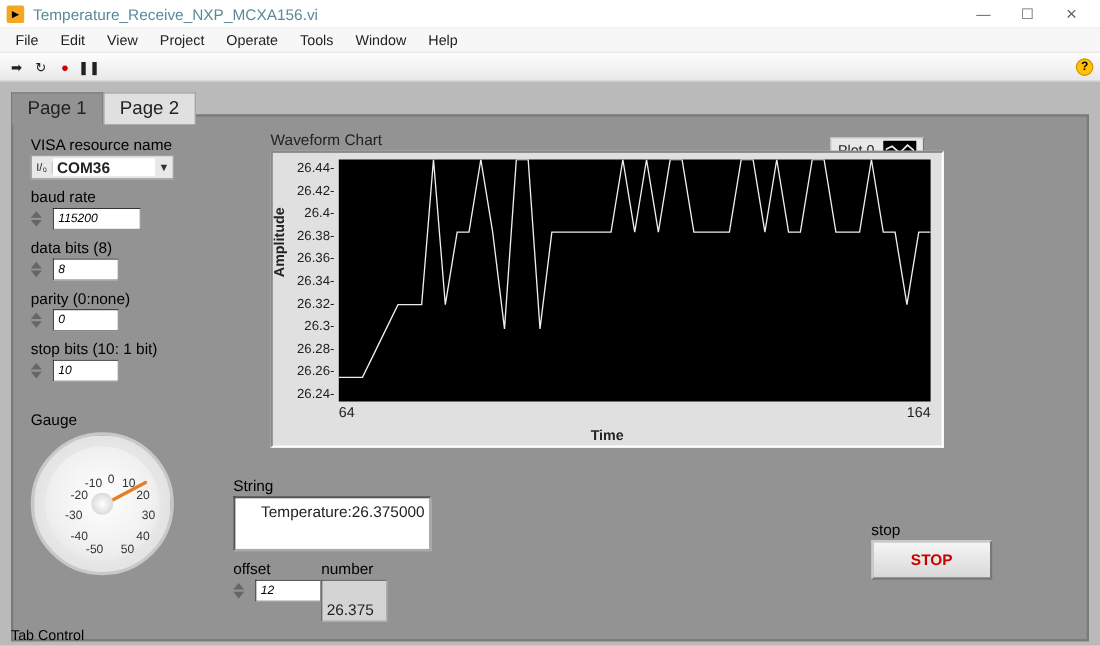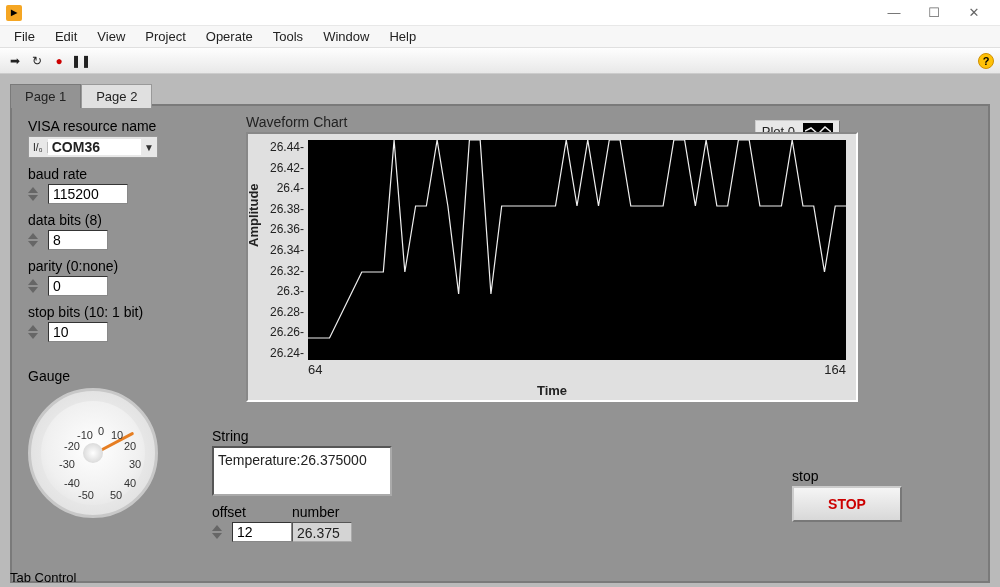--- a/index.html
+++ b/index.html
@@ -22,34 +22,34 @@
 .tool-btn { width: 18px; height: 18px; display: flex; align-items: center; justify-content: center; font-size: 12px; }
 .tool-btn.red { color: #c00; }
 .toolbar .help-icon { position: absolute; right: 6px; width: 16px; height: 16px; border-radius: 50%; background: #ffc107; color: #000; font-size: 11px; font-weight: bold; display:flex; align-items:center; justify-content:center; border:1px solid #d09000;}
 
 
 .panel { background: #bababa; height: calc(587px - 26px - 22px - 26px); position: relative; padding: 8px 10px 2px 10px; }
 
 
 .tab-control { background: #939393; border: 2px solid #7a7a7a; border-radius: 0; height: calc(100% - 24px);}
 .tab-strip { display: flex; margin-top: -22px; margin-left: -2px;}
-.tab { padding: 4px 14px; background: #e0e0e0; border: 1px solid #999; border-bottom: none; margin-right: 0; font-size: 13px; cursor: pointer;}
+.tab { padding: 4px 14px; background: #e0e0e0; border: 1px solid #999; border-bottom: none; margin-right: 0; font-size: 17px; cursor: pointer;}
 .tab.active { background: #939393; border-color:#7a7a7a;}
 .tab-body { padding: 10px 14px; position: relative; height: calc(100% - 2px); }
 
 .tab-name { position: absolute; bottom: 2px; left: 10px; font-size: 13px; color: #000; }
 
 
 .group-label { font-size: 14px; color: #000; margin-bottom: 2px; }
 .control-row { display: flex; align-items: center; gap: 4px; }
 .spinner { width: 16px; display:flex; flex-direction:column; line-height:0;}
 .spinner-up, .spinner-down { width: 0; height: 0; border-left: 5px solid transparent; border-right: 5px solid transparent; margin:1px 0;}
 .spinner-up { border-bottom: 6px solid #666; }
 .spinner-down { border-top: 6px solid #666; }
-.text-input { background: #fff; border: 1px inset #888; padding: 2px 4px; height: 20px; min-width: 60px; font-size: 14px;}
+.text-input { background: #fff; border: 1px inset #888; padding: 2px 4px; height: 20px; min-width: 60px; font-size: 11px; font-style: italic;}
 .combo { display:flex; align-items:center; background:#e8e8e8; border:1px solid #999; height:22px;}
 .combo-prefix { padding: 0 4px; font-size: 10px; border-right:1px solid #bbb;}
 .combo-text { background:#fff; padding: 0 4px; flex:1; font-size:14px;font-weight:bold;}
 .combo-arrow { width: 16px; text-align:center; font-size:10px; color:#333;}
 
 
 .left-col { position:absolute; left: 16px; top: 10px; width: 200px; }
 .left-col .field { margin-bottom: 8px; }
 .databits-row { display:flex; gap: 28px; }
 
@@ -71,36 +71,37 @@
 .plot-area { position:absolute; left: 60px; top: 6px; right: 10px; height: 220px; background:#000;}
 .x-ticks { position:absolute; left:60px; right:10px; top: 228px; display:flex; justify-content:space-between; font-size:13px;}
 
 
 .plot-legend { position:absolute; right: 18px; top: 6px; background:#e8e8e8; border:1px outset #ccc; padding:2px 6px; display:flex; align-items:center; gap:8px;}
 .plot-legend-swatch { width:30px; height:16px; background:#000; display:flex; align-items:center; justify-content:center;}
 .plot-legend-swatch svg { width:26px; height:10px;}
 
 
 .string-box { position:absolute; left: 200px; top: 320px; }
-.string-textarea { width: 180px; height: 50px; background:#fff; border: 2px inset #aaa; padding: 4px; font-size:14px;}
+.string-textarea { width: 180px; height: 50px; background:#fff; border: 2px inset #aaa; padding: 4px; font-size:14px;text-align:right;}
 .subfields { display:flex; gap: 0; margin-top: 8px;}
-.readonly-box { background:#d4d4d4; border:1px inset #aaa; padding:2px 4px; height:20px; min-width:60px; font-size:14px;}
+.readonly-box { background:#d4d4d4; border:1px inset #aaa; padding:18px 4px; height:20px; min-width:60px; font-size:14px;}
 
 
 .stop-box { position:absolute; right: 86px; top: 360px; }
 .stop-btn { width: 110px; height: 36px; background: linear-gradient(#f5f5f5,#d8d8d8); border: 2px outset #ccc; color:#c00; font-weight:bold; font-size:14px; cursor:pointer; display:flex; align-items:center; justify-content:center;}
 
 svg.waveline { width:100%; height:100%; }
 svg.waveline polyline { fill:none; stroke:#eee; stroke-width:1.2; }
 </style>
 </head>
 <body>
 
 <div class="titlebar">
   <span class="icon"></span>
+  <span class="title">Temperature_Receive_NXP_MCXA156.vi</span>
   <span class="spacer"></span>
   <span class="win-btn">—</span>
   <span class="win-btn">☐</span>
   <span class="win-btn">✕</span>
 </div>
 
 <div class="menubar" id="menubar">
     <span class="menu-item">File</span>
     <span class="menu-item">Edit</span>
     <span class="menu-item">View</span>

